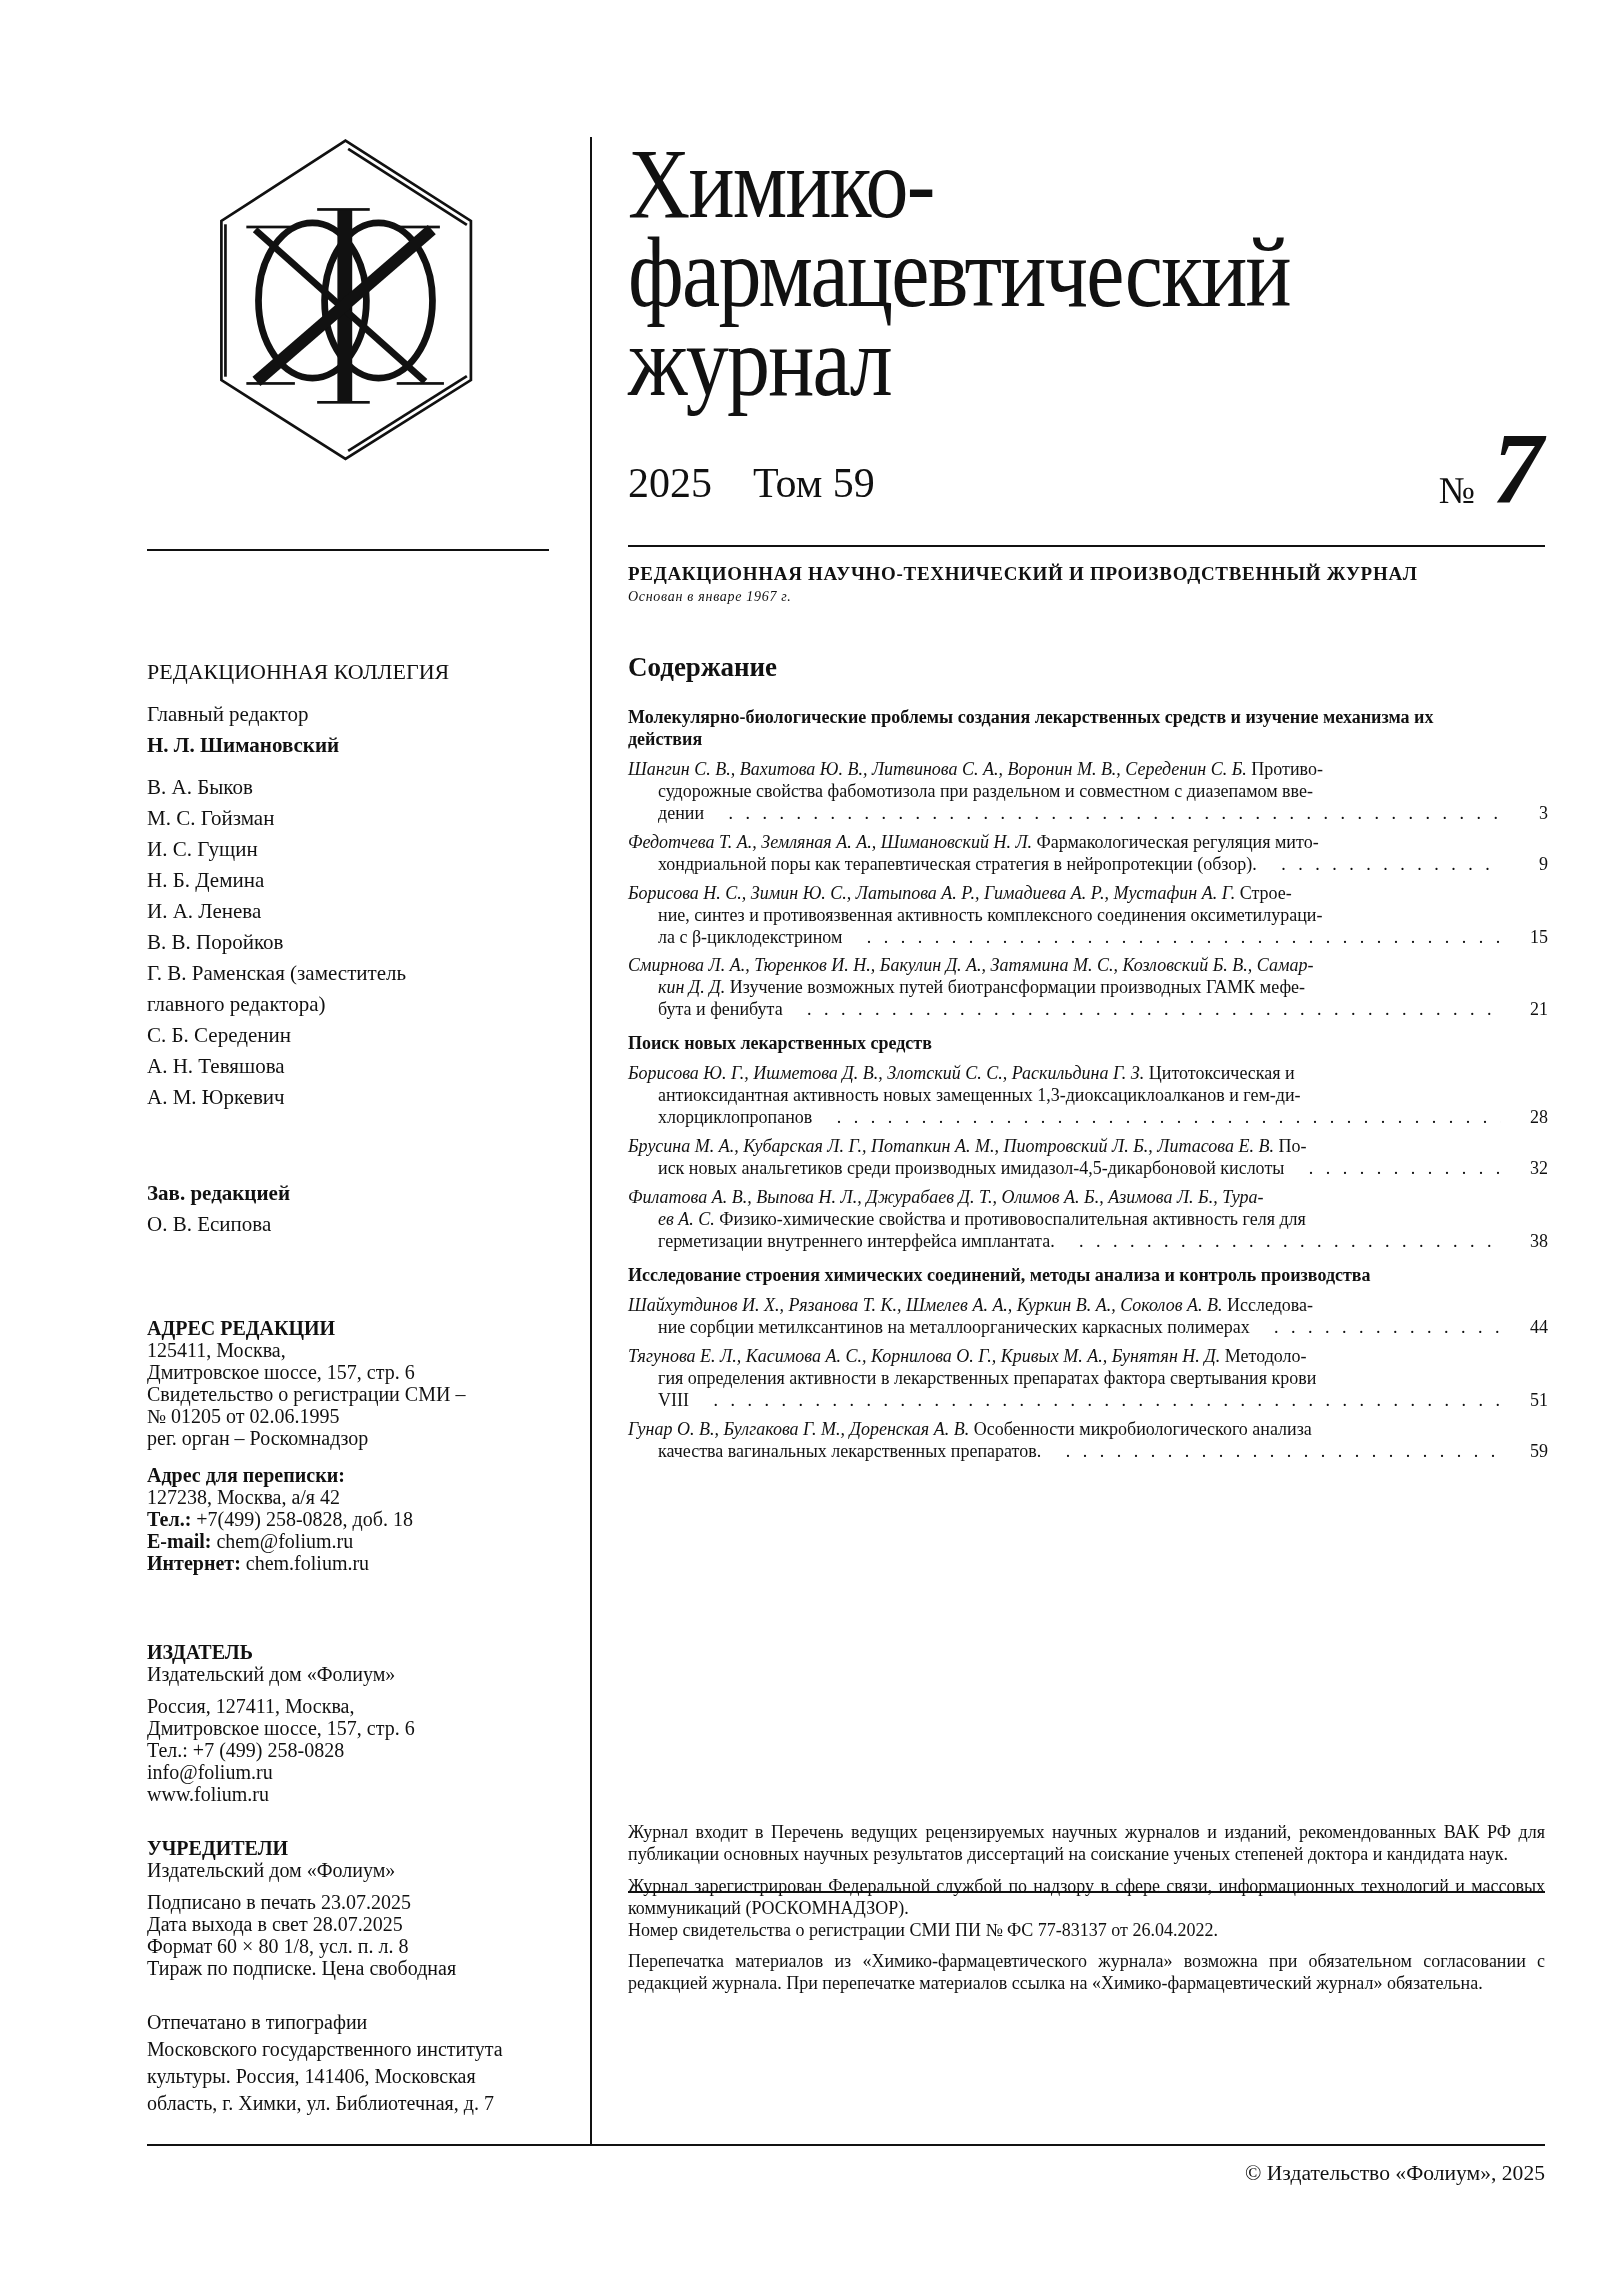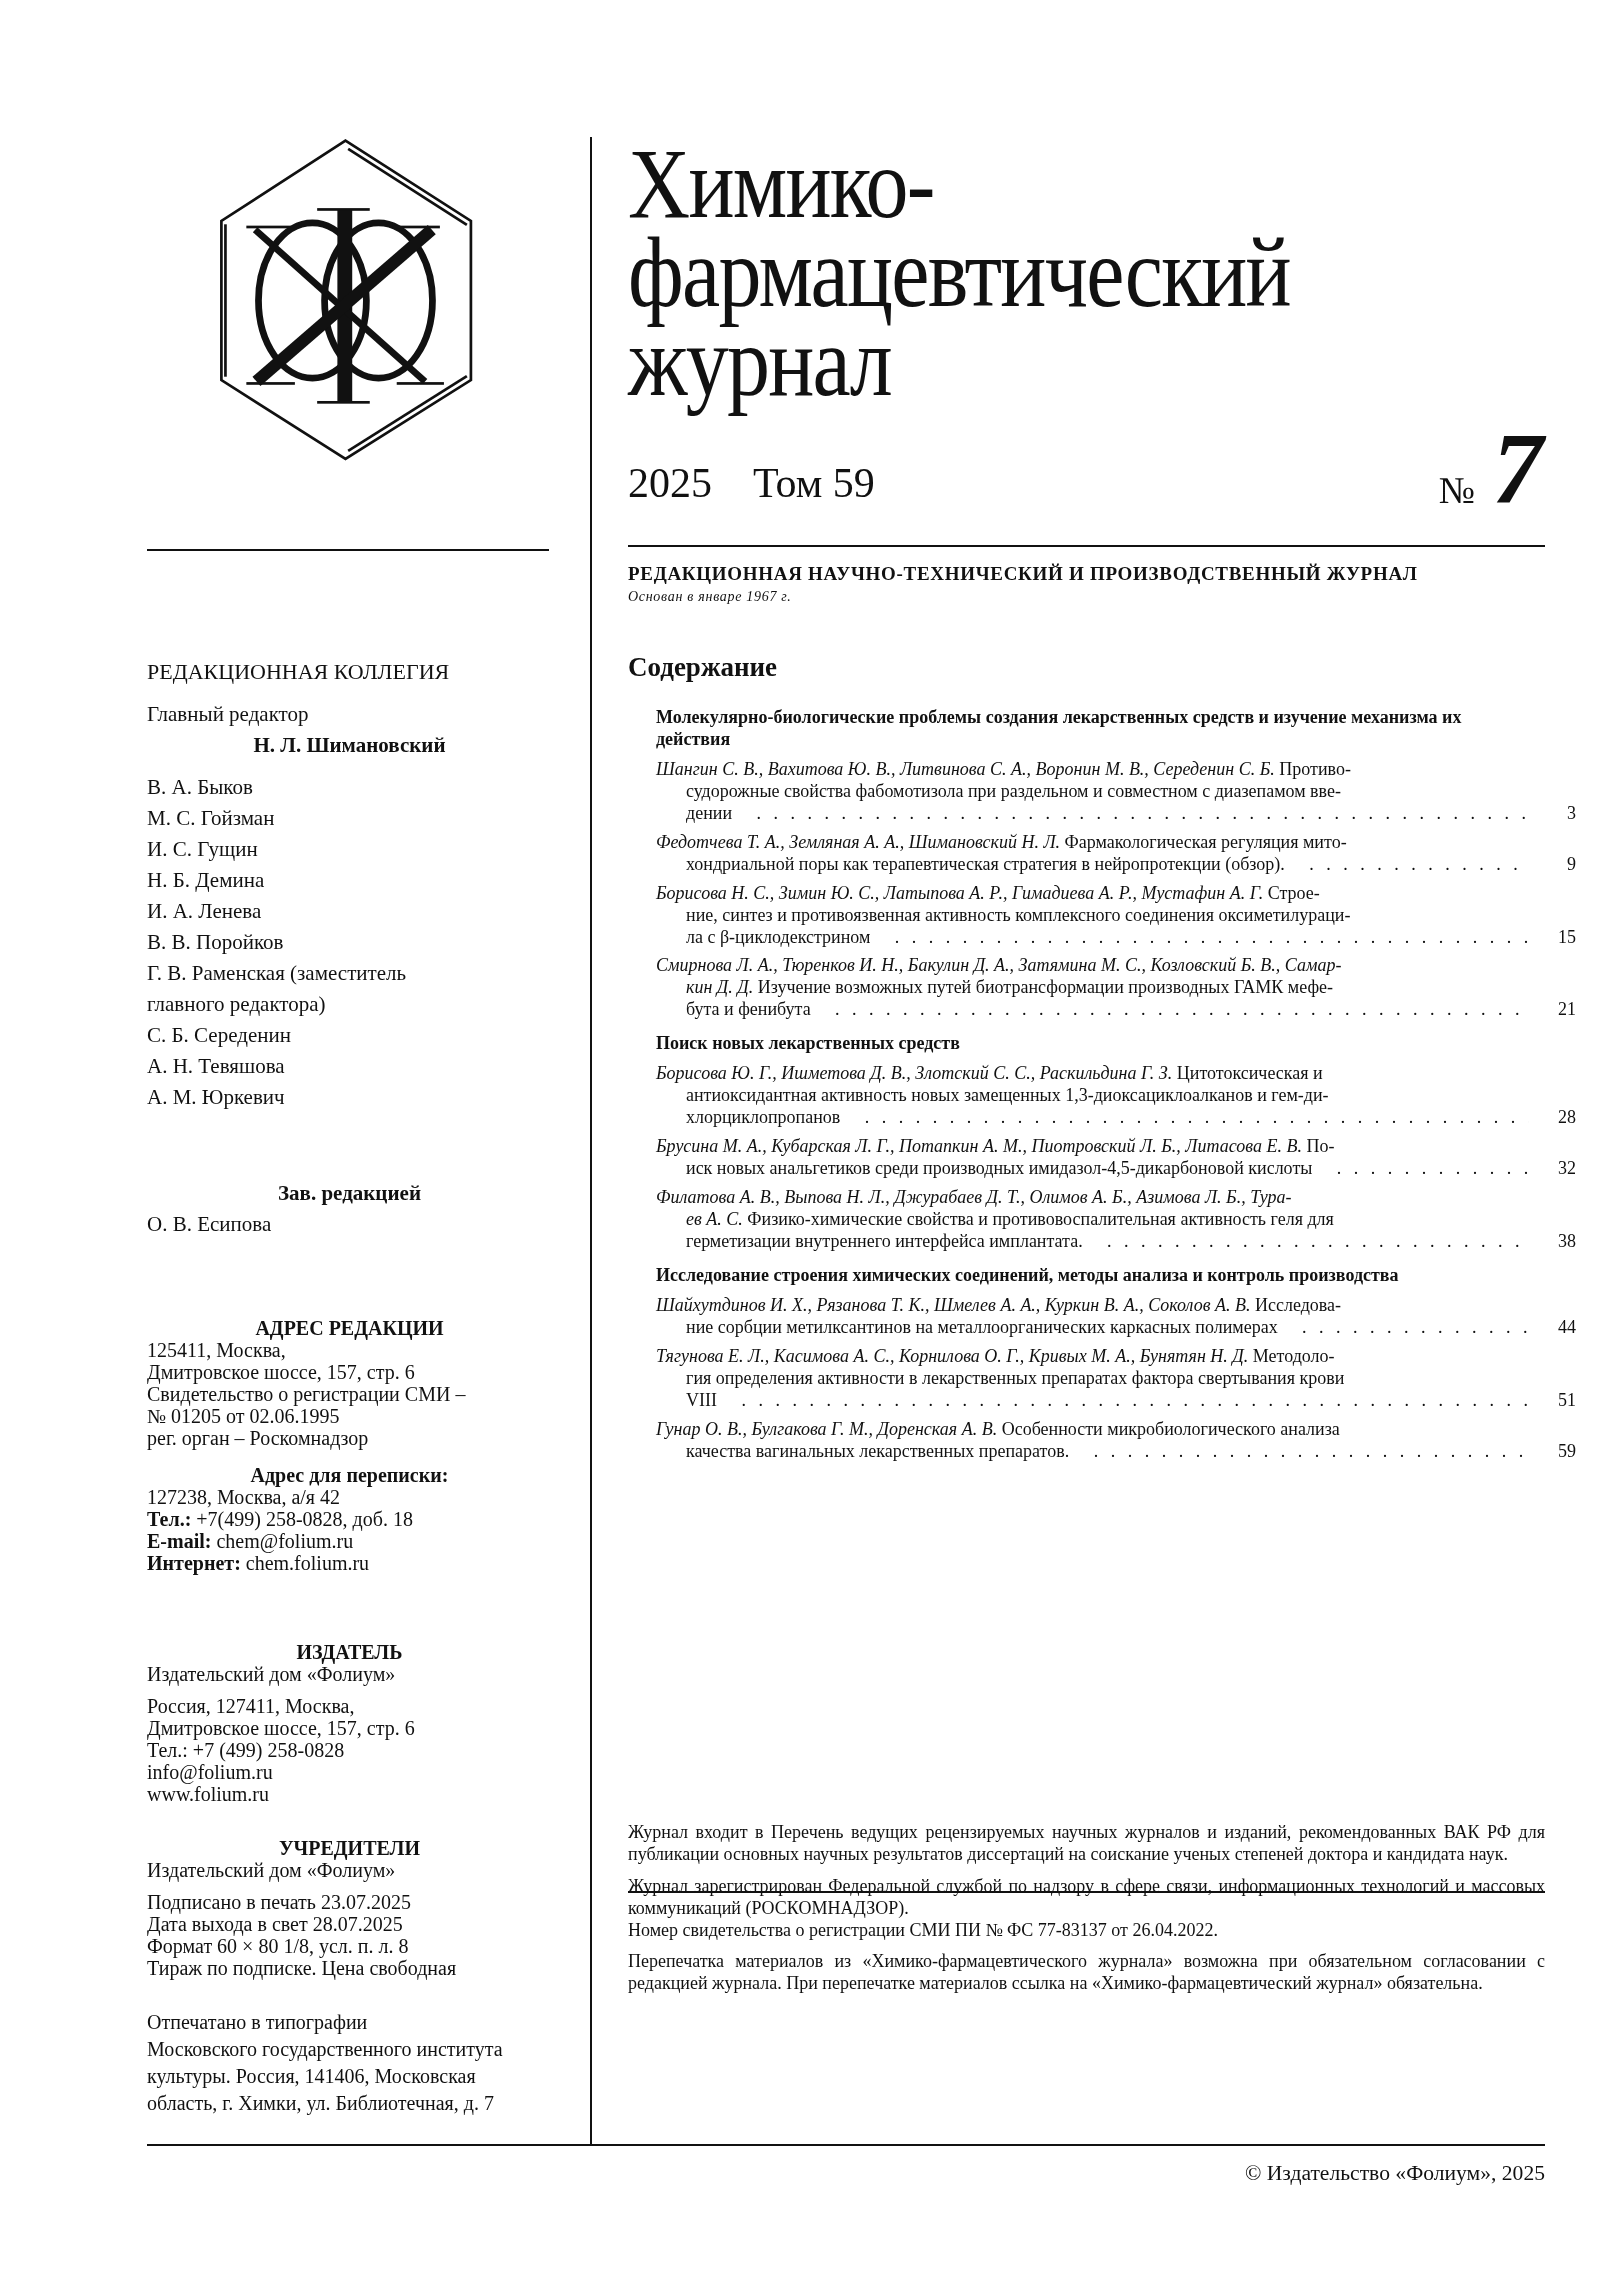--- a/index.html
+++ b/index.html
@@ -30,36 +30,36 @@
   #issue { right: 74px; top: 419px; white-space: nowrap; }
   #issue .no { font-size: 38px; vertical-align: baseline; margin-right: 17.6px; }
   #issue .num { font-size: 101px; font-weight: bold; font-style: italic; line-height: 1; }
 
   
   #monthly { left: 628px; top: 563px; font-size: 19px; font-weight: bold; letter-spacing: 0.7px; white-space: nowrap; }
   #founded { left: 628px; top: 589px; font-size: 14px; font-style: italic; letter-spacing: 0.7px; white-space: nowrap; }
 
   
   .left { left: 147px; width: 405px; font-size: 21px; line-height: 31px; }
-  .left .h { font-weight: bold; text-align: center; }
+  .left .h { font-weight: bold; }
   #board-title { top: 656px; font-size: 22px; font-weight: normal; }
   #board { top: 699px; }
   #board .gap { height: 10.8px; }
   #zav { top: 1178px; }
   #address { top: 1317px; line-height: 22px; font-size: 20px; }
   #address .sp { height: 15px; }
   #publisher { top: 1641px; line-height: 22px; font-size: 20px; }
   #publisher .sp { height: 9.5px; }
   #founders { top: 1837px; line-height: 22px; font-size: 20px; }
   #founders .sp { height: 9.5px; }
   #printing { top: 2009px; line-height: 27px; font-size: 20px; }
 
   
   #toc-title { left: 628px; top: 652px; font-size: 27px; font-weight: bold; }
-  #toc { left: 628px; top: 706px; width: 920px; font-size: 18px; line-height: 22px; margin-left: 28px; }
+  #toc { left: 628px; top: 706px; width: 920px; font-size: 18px; line-height: 22px; }
   .sec-title { font-weight: bold; margin: 0 0 8px 0; padding-right: 41px; }
   .entry { position: relative; margin: 0 0 6.8px 0; padding-right: 47px; text-align: justify; }
   .entry .authors { font-style: italic; }
   .entry .first { display: block; }
   .entry .cont { display: block; padding-left: 30px; font-family: Liberation Serif, serif; }
   .entry .last { display: flex; padding-left: 30px; gap: 19px; }
   .entry .last .t { white-space: nowrap; }
   .entry .last .dots { flex: 1; overflow: hidden; white-space: nowrap; letter-spacing: 4px; margin-left: 5.4px; }
   .entry .page { position: absolute; right: 0; bottom: 0; }
   .sec + .sec { margin-top: 12px; }

